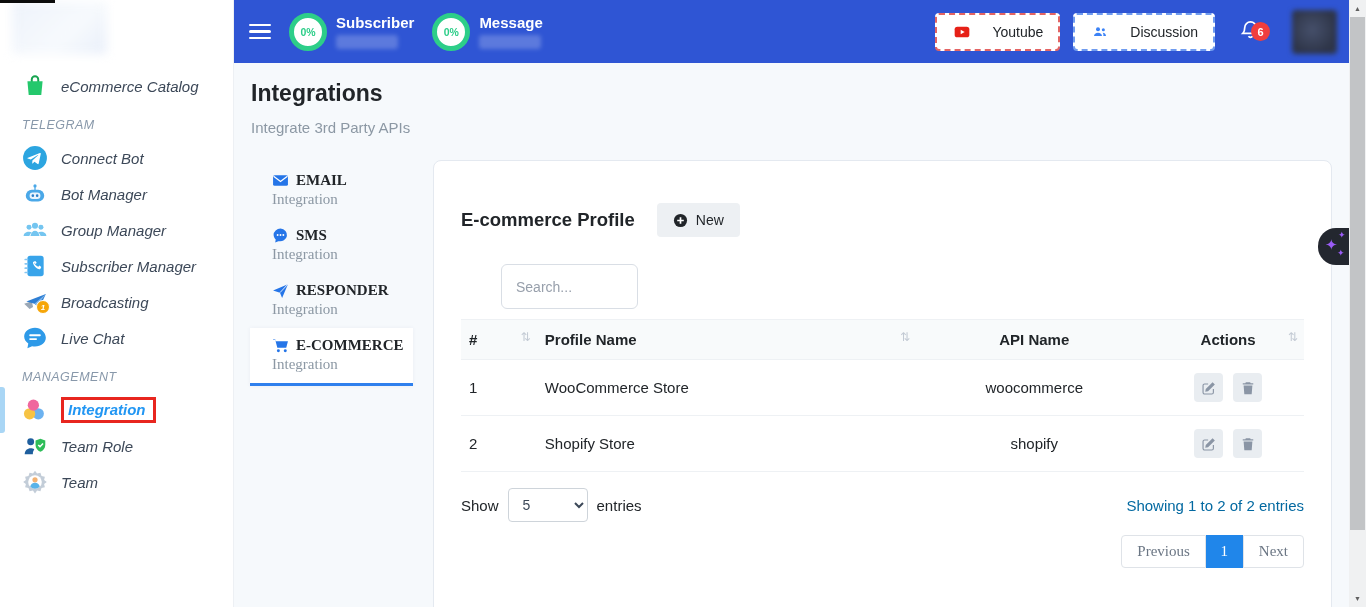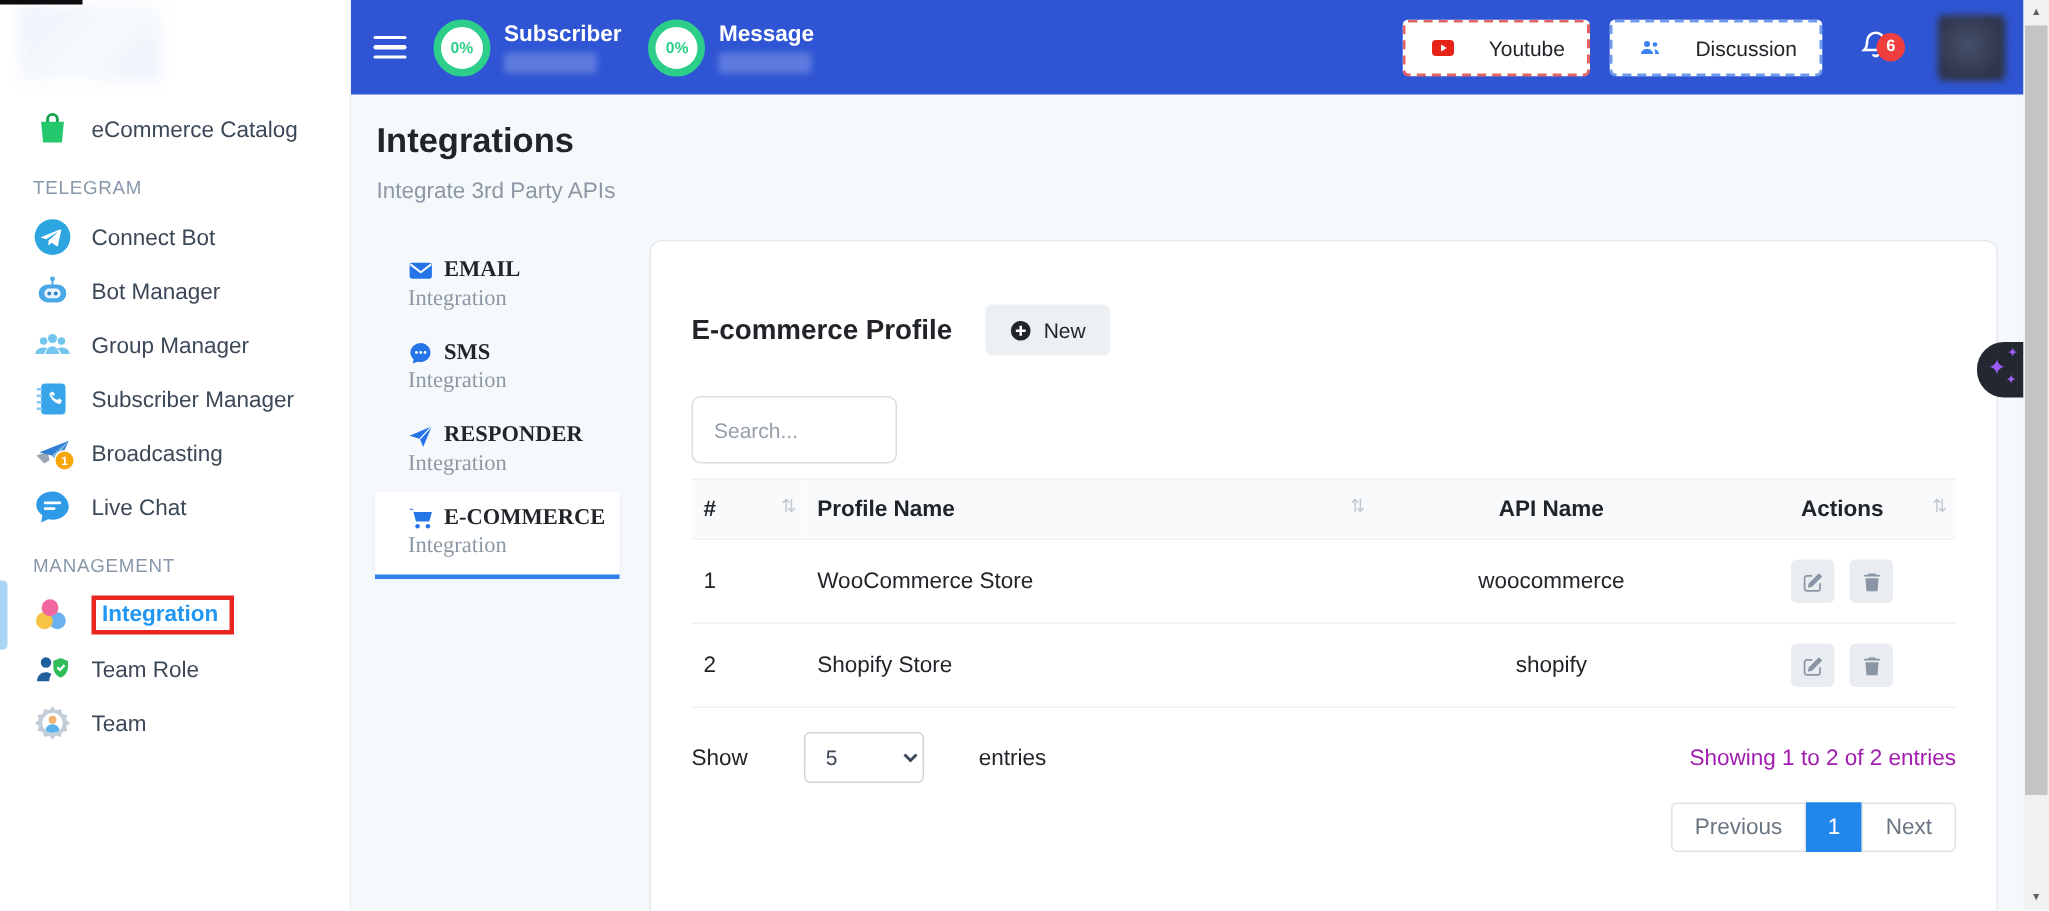--- a/index.html
+++ b/index.html
@@ -6,21 +6,21 @@
   body{
     width:1366px;height:607px;position:relative;overflow:hidden;
     font-family:"Liberation Sans",sans-serif;background:#f6f9fc;
     -webkit-font-smoothing:antialiased;
   }
   
   .top-bar-artifact{position:absolute;left:0;top:0;width:55px;height:3px;background:#0c0c0c;z-index:30;}
   
   .sidebar{position:absolute;left:0;top:0;width:233px;height:607px;background:#fff;border-right:1px solid #edf0f4;z-index:10;}
   .logo-blur{position:absolute;left:12px;top:2px;width:95px;height:52px;background:linear-gradient(135deg,#eef3fb,#f7fafd 60%,#e9effa);filter:blur(5px);border-radius:4px;}
-  .side-list{position:absolute;left:0;top:68px;width:100%;}
+  .side-list{position:absolute;left:0;top:68px;width:100%;font-style:italic;}
   .side-item{display:flex;align-items:center;height:36px;padding-left:22px;position:relative;cursor:pointer;}
   .side-item .ic{width:26px;height:26px;flex:0 0 26px;display:flex;align-items:center;justify-content:center;position:relative;}
   .side-item .ic svg{width:26px;height:26px;}
   .side-item .lbl{margin-left:13px;font-size:15px;color:#3c4858;}
   .section-label{padding:14px 0 8px 22px;font-size:12.5px;color:#8898aa;letter-spacing:.5px;}
   .icon-badge{position:absolute;right:-2px;bottom:1px;width:12px;height:12px;background:#f6a609;border-radius:50%;
     color:#fff;font-size:8px;font-weight:bold;display:flex;align-items:center;justify-content:center;border:1px solid #fff;}
   .active-indicator{position:absolute;left:0;top:-5px;width:5px;height:46px;background:#a9d6f5;border-radius:0 3px 3px 0;}
   .integration-annotation{border:3px solid #e8261f;padding:1px 7px 2px 4px;margin-left:-4px;}
   .integration-annotation .lbl-active{font-size:15px;font-weight:bold;color:#2196f3;}
@@ -59,42 +59,42 @@
   .subnav-sub{font-size:15px;color:#8c98a4;margin-top:2px;}
   
   .card{position:absolute;left:200px;top:97px;width:899px;height:560px;background:#fff;
     border:1px solid #e4e9f0;border-radius:8px;box-sizing:border-box;padding:42px 27px 0 27px;}
   .card-head{display:flex;align-items:center;}
   .card-title{font-size:18.5px;font-weight:bold;color:#212529;}
   .new-btn{margin-left:22px;display:flex;align-items:center;gap:8px;background:#edf0f3;border:none;
     border-radius:4px;padding:9px 16px;font-size:14px;color:#212529;font-family:inherit;cursor:pointer;}
   .new-btn svg{width:15px;height:15px;}
   .search-input{margin-top:27px;width:137px;height:45px;box-sizing:border-box;border:1px solid #d9dee5;
-    border-radius:6px;padding:5px 14px;font-size:14px;font-family:inherit;color:#3c4858;display:block;}
+    border-radius:6px;padding:5px 14px;font-size:14px;font-family:inherit;color:#3c4858;display:block;margin-left:40px;}
   .search-input::placeholder{color:#979fab;}
   table.data{width:100%;border-collapse:collapse;margin-top:10px;}
   table.data thead th{background:#f8fafb;border-top:1px solid #eef1f4;border-bottom:1px solid #eef1f4;
     font-size:15px;font-weight:bold;color:#212529;padding:11px 8px;text-align:left;position:relative;cursor:pointer;}
   th.c-num{width:9%;}
   th.c-profile{width:45%;}
   th.c-api{width:28%;text-align:center!important;}
   th.c-actions{width:18%;text-align:center!important;}
   .sort-ic{position:absolute;right:6px;top:10px;font-size:12px;color:#c3cad4;font-weight:normal;}
   table.data tbody td{border-bottom:1px solid #eef1f4;font-size:15px;color:#212529;padding:13px 8px;height:21px;}
   td.t-api{text-align:center;color:#3c4858;}
   td.t-actions{text-align:center;}
   .act-btn{display:inline-flex;align-items:center;justify-content:center;width:29px;height:29px;background:#e9edf1;
     border:none;border-radius:4px;margin:0 3px;cursor:pointer;}
   .act-btn svg{width:14px;height:14px;}
-  .table-footer{display:flex;align-items:center;margin-top:16px;gap:28px;}
+  .table-footer{display:flex;align-items:center;margin-top:16px;}
   .show-label,.entries-label{font-size:15px;color:#212529;}
   .page-size{margin:0 9px;width:80px;height:34px;border:1px solid #ced4da;border-radius:4px;
     font-size:14px;color:#3c4858;font-family:inherit;padding-left:10px;background:#fff;}
-  .showing-text{margin-left:auto;font-size:15px;color:#a21caf;}
-  .pagination{display:flex;justify-content:flex-end;margin-top:13px;}
+  .showing-text{margin-left:auto;font-size:15px;color:#0369a1;}
+  .pagination{display:flex;justify-content:flex-end;margin-top:13px;font-family:Liberation Serif, serif;}
   .page-btn{height:33px;box-sizing:border-box;border:1px solid #dfe3e8;background:#fff;color:#6b7684;
     font-size:15px;font-family:inherit;padding:0 15px;cursor:pointer;}
   .page-btn.prev{border-radius:4px 0 0 4px;}
   .page-btn.next{border-radius:0 4px 4px 0;}
   .page-btn.current{background:#2086ea;border-color:#2086ea;color:#fff;width:37px;padding:0;}
   
   .ai-fab{position:absolute;right:17px;top:228px;width:31px;height:37px;background:#23272f;
     border-radius:18px 0 0 18px;z-index:20;cursor:pointer;}
   .ai-fab .s1{position:absolute;left:7px;top:8px;color:#9b5cf6;font-size:15px;}
   .ai-fab .s2{position:absolute;left:20px;top:2px;color:#9b5cf6;font-size:9px;}

